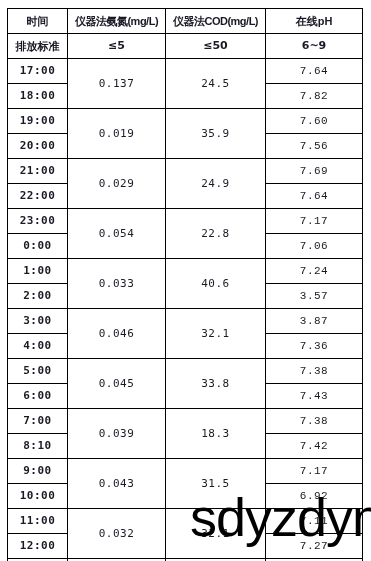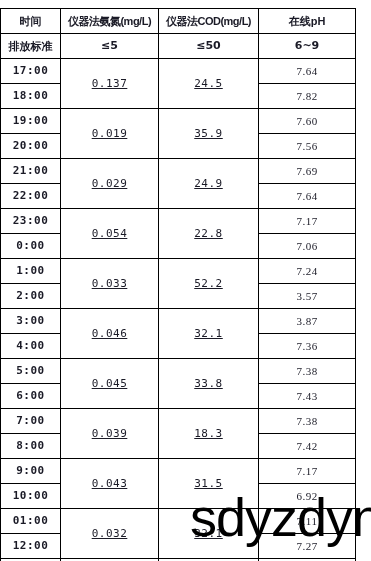--- a/index.html
+++ b/index.html
@@ -10,21 +10,21 @@
     width: 371px;
     height: 561px;
     background: #ffffff;
     font-family: "Liberation Sans", "DejaVu Sans", sans-serif;
     overflow: hidden;
     position: relative;
   }
 
   #sheet {
     position: absolute;
-    left: 0;
+    left: 7px;
     top: 8px;
     width: 355px;
     height: 545px;
   }
 
   table.datagrid {
     border-collapse: collapse;
     table-layout: fixed;
     width: 355px;
     border: 1.6px solid #000000;
@@ -83,28 +83,27 @@
     font-family: "DejaVu Sans Mono", monospace;
     letter-spacing: 0.5px;
   }
 
   
   td.meas {
     font-size: 11px;
     color: #22222e;
     font-family: "DejaVu Sans Mono", monospace;
     letter-spacing: 0.5px;
-    text-decoration: underline;
   }
 
   
   td.ph {
     font-size: 11px;
     color: #22222e;
-    font-family: Liberation Serif, serif;
+    font-family: Liberation Mono, monospace;
     letter-spacing: 0.5px;
   }
 
   #watermark {
     position: absolute;
     left: 190px;
     top: 494px;
     font-family: "Liberation Sans", "DejaVu Sans", sans-serif;
     font-size: 54px;
     line-height: 47px;
@@ -175,21 +174,21 @@
           <td class="meas" rowspan="2">22.8</td>
           <td class="ph">7.17</td>
         </tr>
         <tr>
           <td class="time">0:00</td>
           <td class="ph">7.06</td>
         </tr>
         <tr>
           <td class="time">1:00</td>
           <td class="meas" rowspan="2">0.033</td>
-          <td class="meas" rowspan="2">52.2</td>
+          <td class="meas" rowspan="2">40.6</td>
           <td class="ph">7.24</td>
         </tr>
         <tr>
           <td class="time">2:00</td>
           <td class="ph">3.57</td>
         </tr>
         <tr>
           <td class="time">3:00</td>
           <td class="meas" rowspan="2">0.046</td>
           <td class="meas" rowspan="2">32.1</td>
@@ -209,35 +208,35 @@
           <td class="time">6:00</td>
           <td class="ph">7.43</td>
         </tr>
         <tr>
           <td class="time">7:00</td>
           <td class="meas" rowspan="2">0.039</td>
           <td class="meas" rowspan="2">18.3</td>
           <td class="ph">7.38</td>
         </tr>
         <tr>
-          <td class="time">8:00</td>
+          <td class="time">8:10</td>
           <td class="ph">7.42</td>
         </tr>
         <tr>
           <td class="time">9:00</td>
           <td class="meas" rowspan="2">0.043</td>
           <td class="meas" rowspan="2">31.5</td>
           <td class="ph">7.17</td>
         </tr>
         <tr>
           <td class="time">10:00</td>
           <td class="ph">6.92</td>
         </tr>
         <tr>
-          <td class="time">01:00</td>
+          <td class="time">11:00</td>
           <td class="meas" rowspan="2">0.032</td>
           <td class="meas" rowspan="2">32.1</td>
           <td class="ph">7.11</td>
         </tr>
         <tr>
           <td class="time">12:00</td>
           <td class="ph">7.27</td>
         </tr>
         <tr>
           <td class="time">13:00</td>

